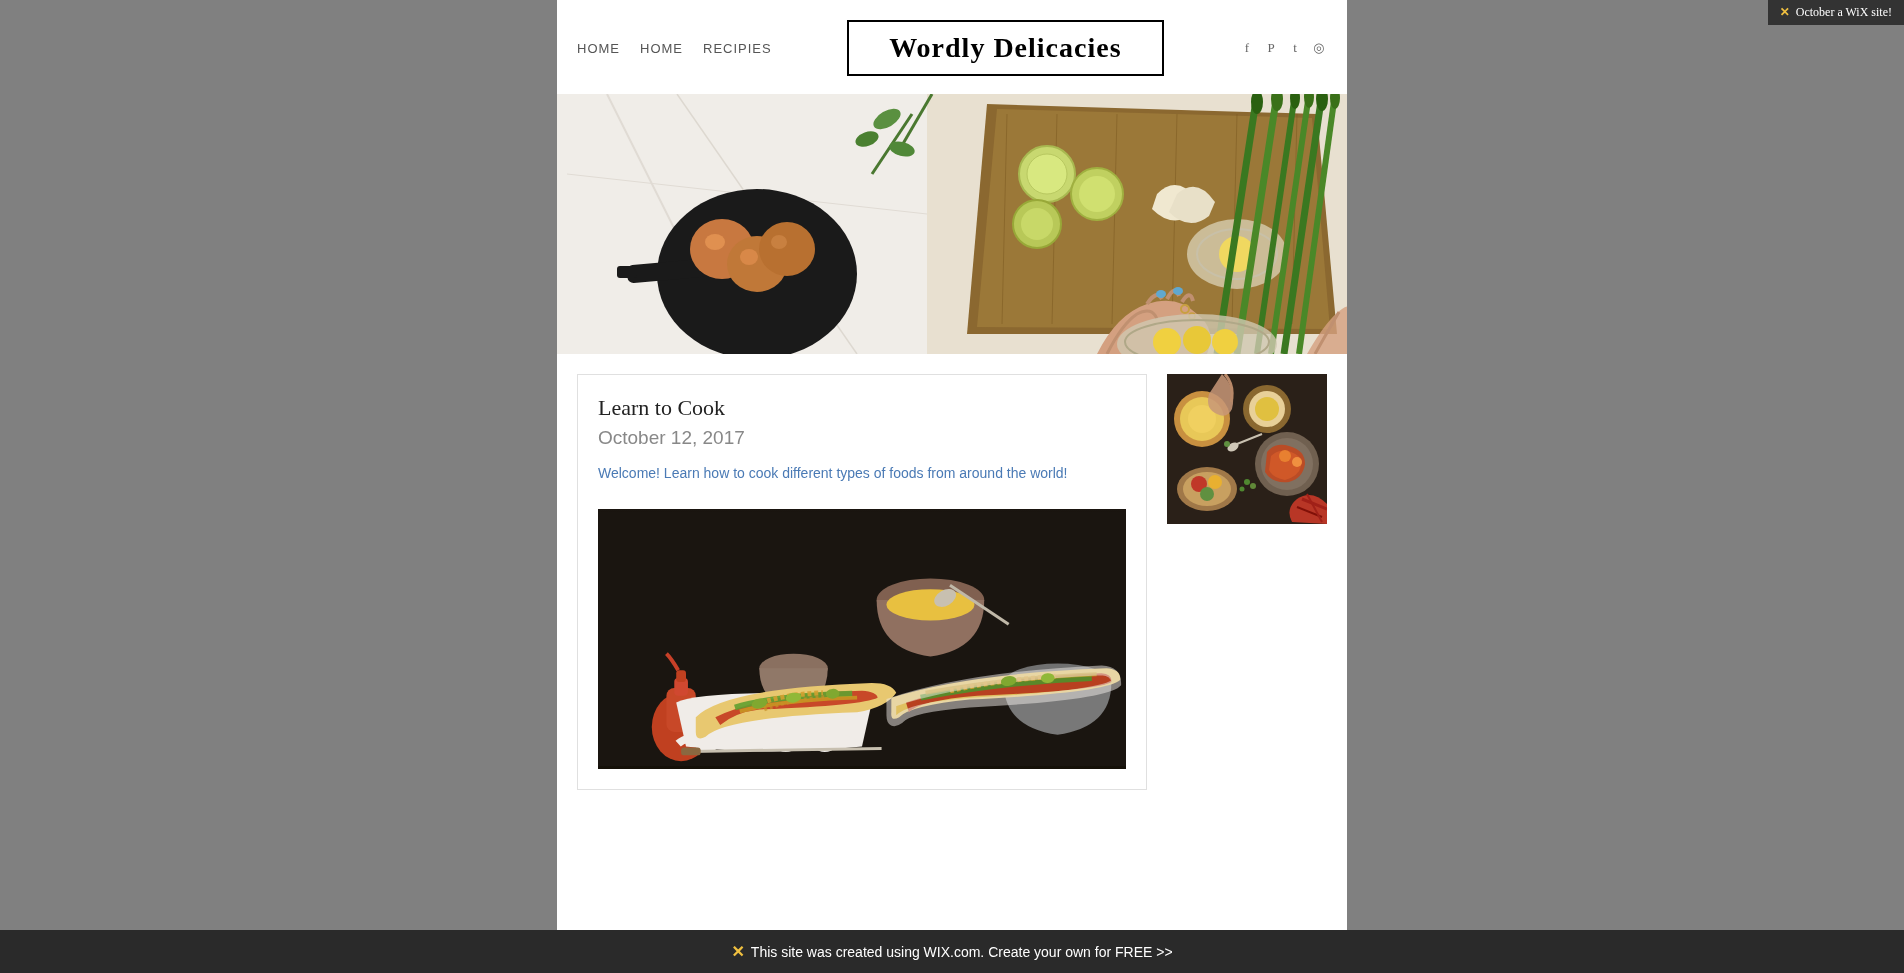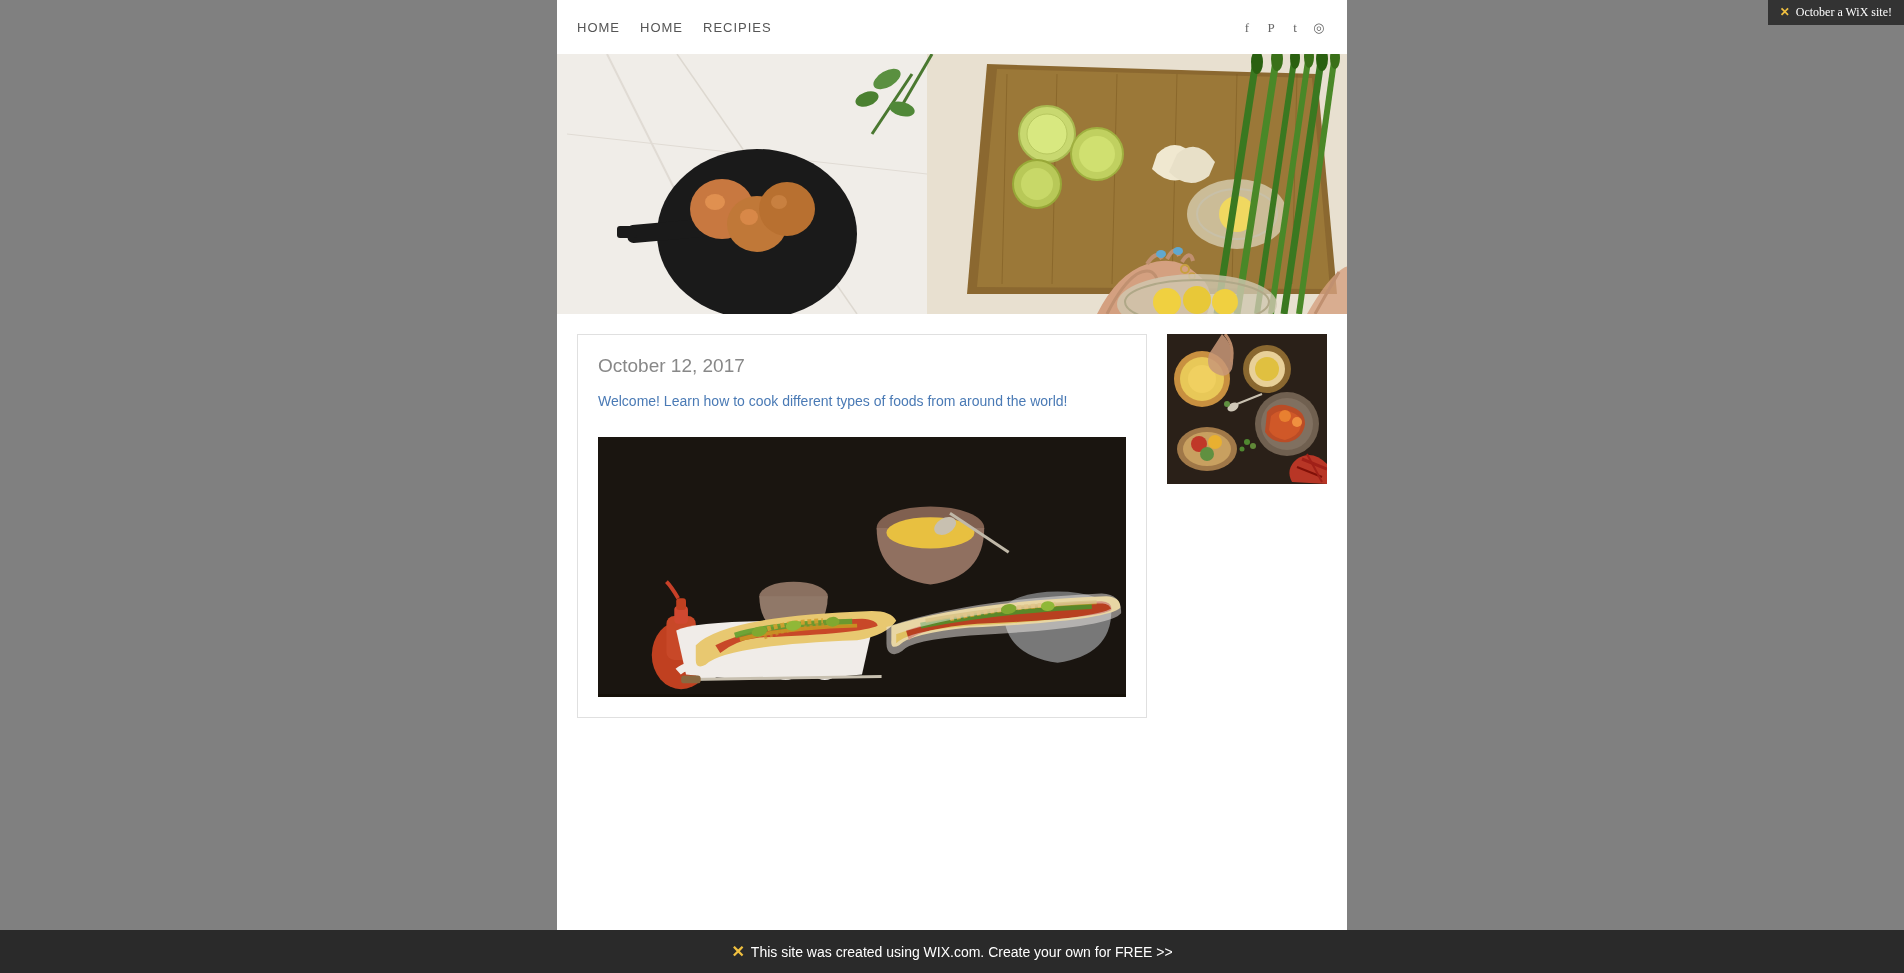--- a/index.html
+++ b/index.html
@@ -43,20 +43,21 @@
     .site-header {
       padding: 20px 0 10px 0;
       display: flex;
       flex-direction: column;
       align-items: center;
       position: relative;
     }
     .nav-bar {
       width: 100%;
       display: flex;
+      align-items: center;
       justify-content: space-between;
       padding: 0 20px;
       margin-bottom: 8px;
     }
     .nav-links {
       display: flex;
       gap: 20px;
     }
     .nav-link {
       font-size: 13px;
@@ -207,20 +208,23 @@
 
   <div class="site-header">
     <div class="nav-bar">
 
       <div class="nav-links">
         <a class="nav-link">HOME</a>
         <a class="nav-link">HOME</a>
         <a class="nav-link">RECIPIES</a>
       </div>
 
+      <div class="site-title-box">
+        <span>Wordly Delicacies</span>
+      </div>
 
       <div class="social-icons">
         <span class="social-icon">f</span>
         <span class="social-icon">P</span>
         <span class="social-icon">t</span>
         <span class="social-icon">◎</span>
       </div>
     </div>
   </div>
 
@@ -313,20 +317,21 @@
       <circle cx="610" cy="248" r="14" fill="#f0d040"></circle>
       <circle cx="640" cy="246" r="14" fill="#e8c838"></circle>
       <circle cx="668" cy="248" r="13" fill="#f0d040"></circle>
     </svg>
   </div>
 
   <div class="main-content">
 
     <div class="post-area">
       <div class="post-card">
+        <h2 class="post-title">Learn to Cook</h2>
         <p class="post-date">October 12, 2017</p>
         <p class="post-intro">Welcome! Learn how to cook different types of foods from around the world!</p>
 
         <div class="food-scene">
           <svg width="100%" height="260" viewBox="0 0 540 260" xmlns="http://www.w3.org/2000/svg">
 
             <rect width="540" height="260" fill="#1a1510"></rect>
 
             <ellipse cx="85" cy="220" rx="30" ry="35" fill="#c04020"></ellipse>
             <rect x="70" y="180" width="30" height="45" fill="#c84828" rx="8"></rect>

